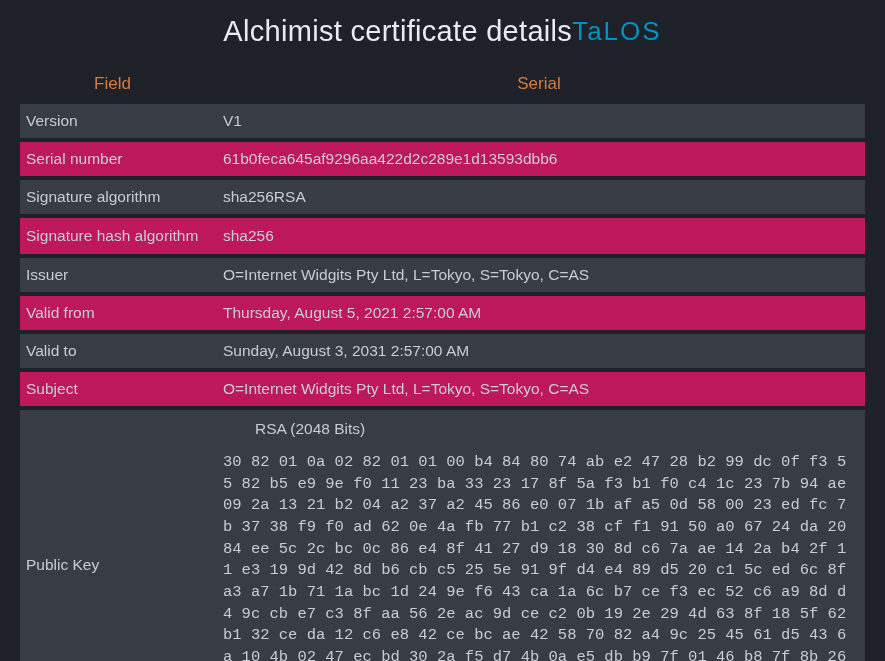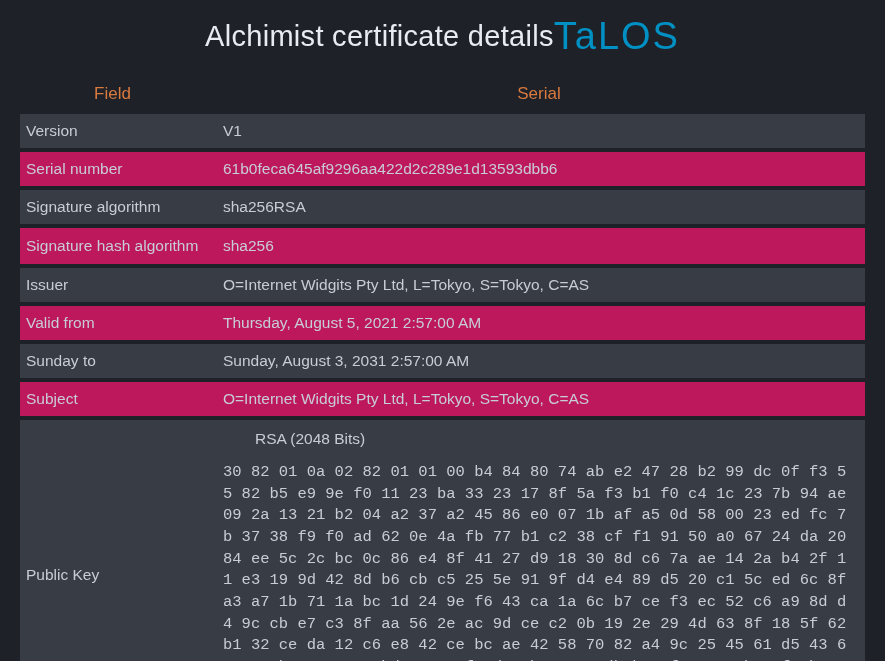--- a/index.html
+++ b/index.html
@@ -23,21 +23,21 @@
     }
     .title {
       font-size: 29px;
       font-weight: 400;
       color: #e8ebef;
       letter-spacing: 0.3px;
     }
     .logo {
       display: flex;
       align-items: baseline;
-      font-size: 38px;
+      font-size: 26px;
       letter-spacing: 2px;
       font-weight: 400;
       color: #0090c4;
     }
     .table {
       width: 100%;
       border-collapse: collapse;
     }
     .table th {
       text-align: center;
@@ -124,21 +124,21 @@
     </tr>
     <tr class="data-row">
       <td class="field-col">Issuer</td>
       <td>O=Internet Widgits Pty Ltd, L=Tokyo, S=Tokyo, C=AS</td>
     </tr>
     <tr class="data-row">
       <td class="field-col">Valid from</td>
       <td>Thursday, August 5, 2021 2:57:00 AM</td>
     </tr>
     <tr class="data-row">
-      <td class="field-col">Sunday to</td>
+      <td class="field-col">Valid to</td>
       <td>Sunday, August 3, 2031 2:57:00 AM</td>
     </tr>
     <tr class="data-row">
       <td class="field-col">Subject</td>
       <td>O=Internet Widgits Pty Ltd, L=Tokyo, S=Tokyo, C=AS</td>
     </tr>
     <tr class="data-row">
       <td class="field-col">Public Key</td>
       <td class="pubkey-cell">
         <span class="pubkey-header">RSA (2048 Bits)</span>

